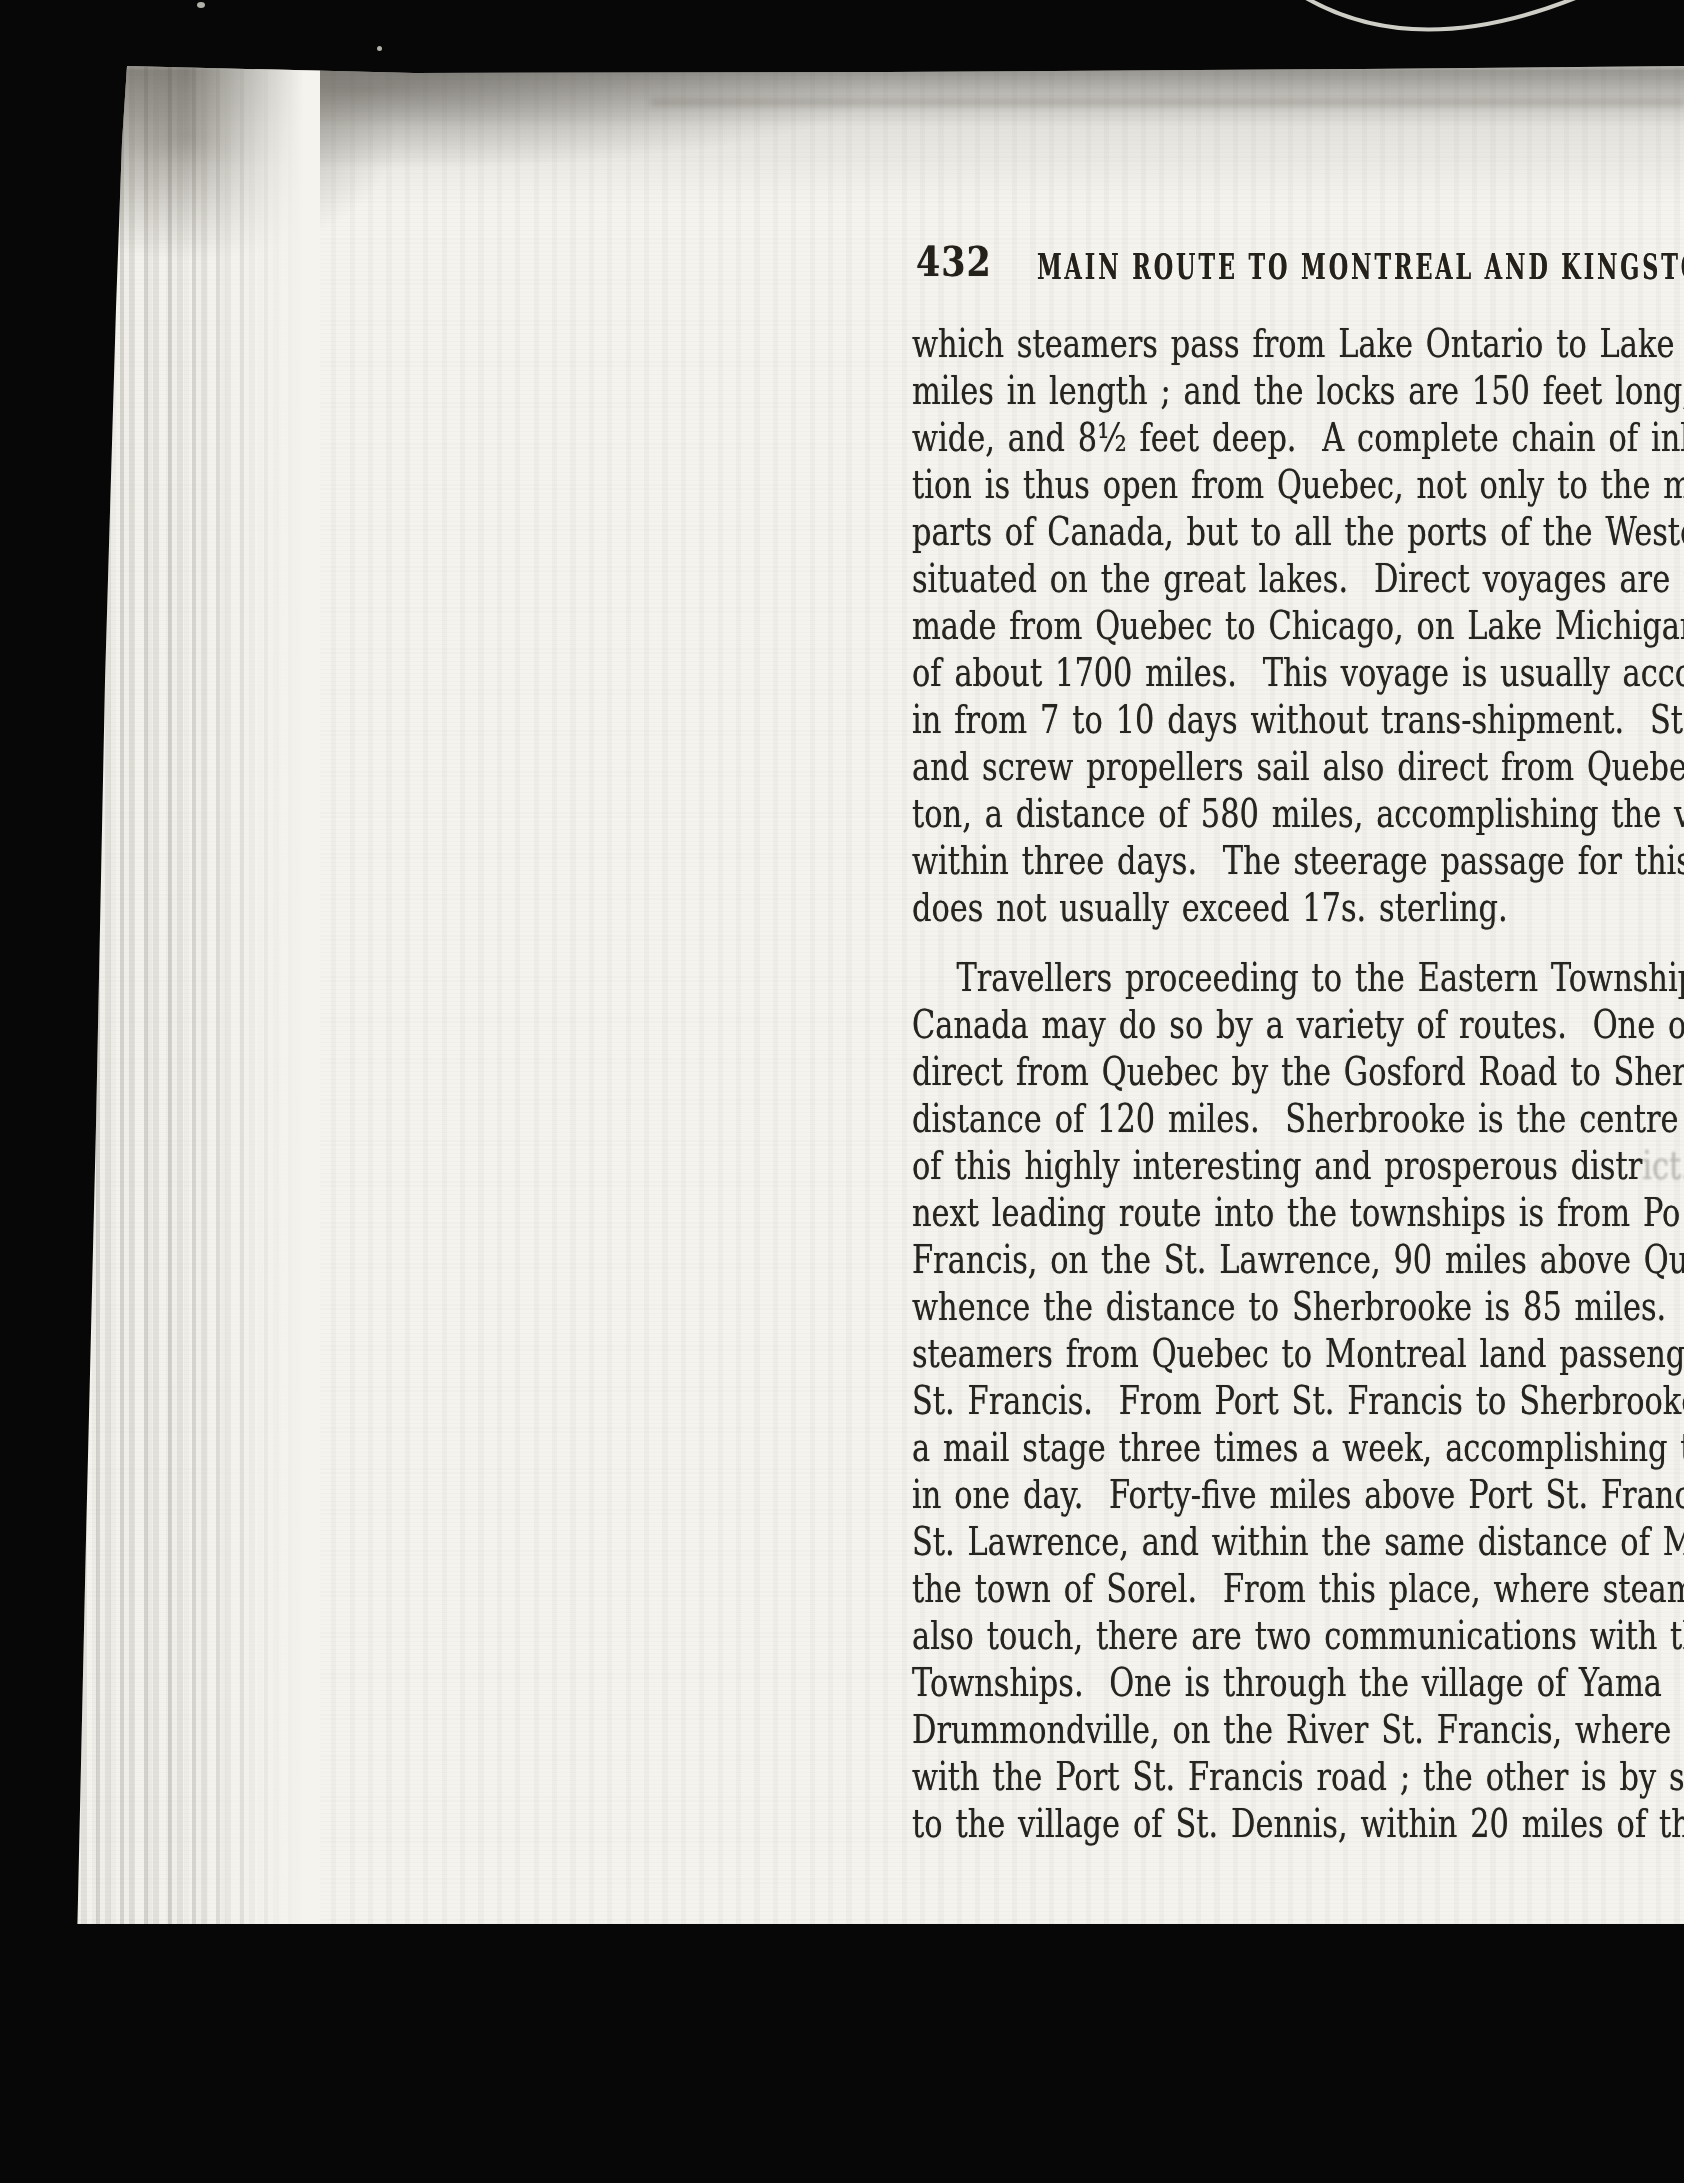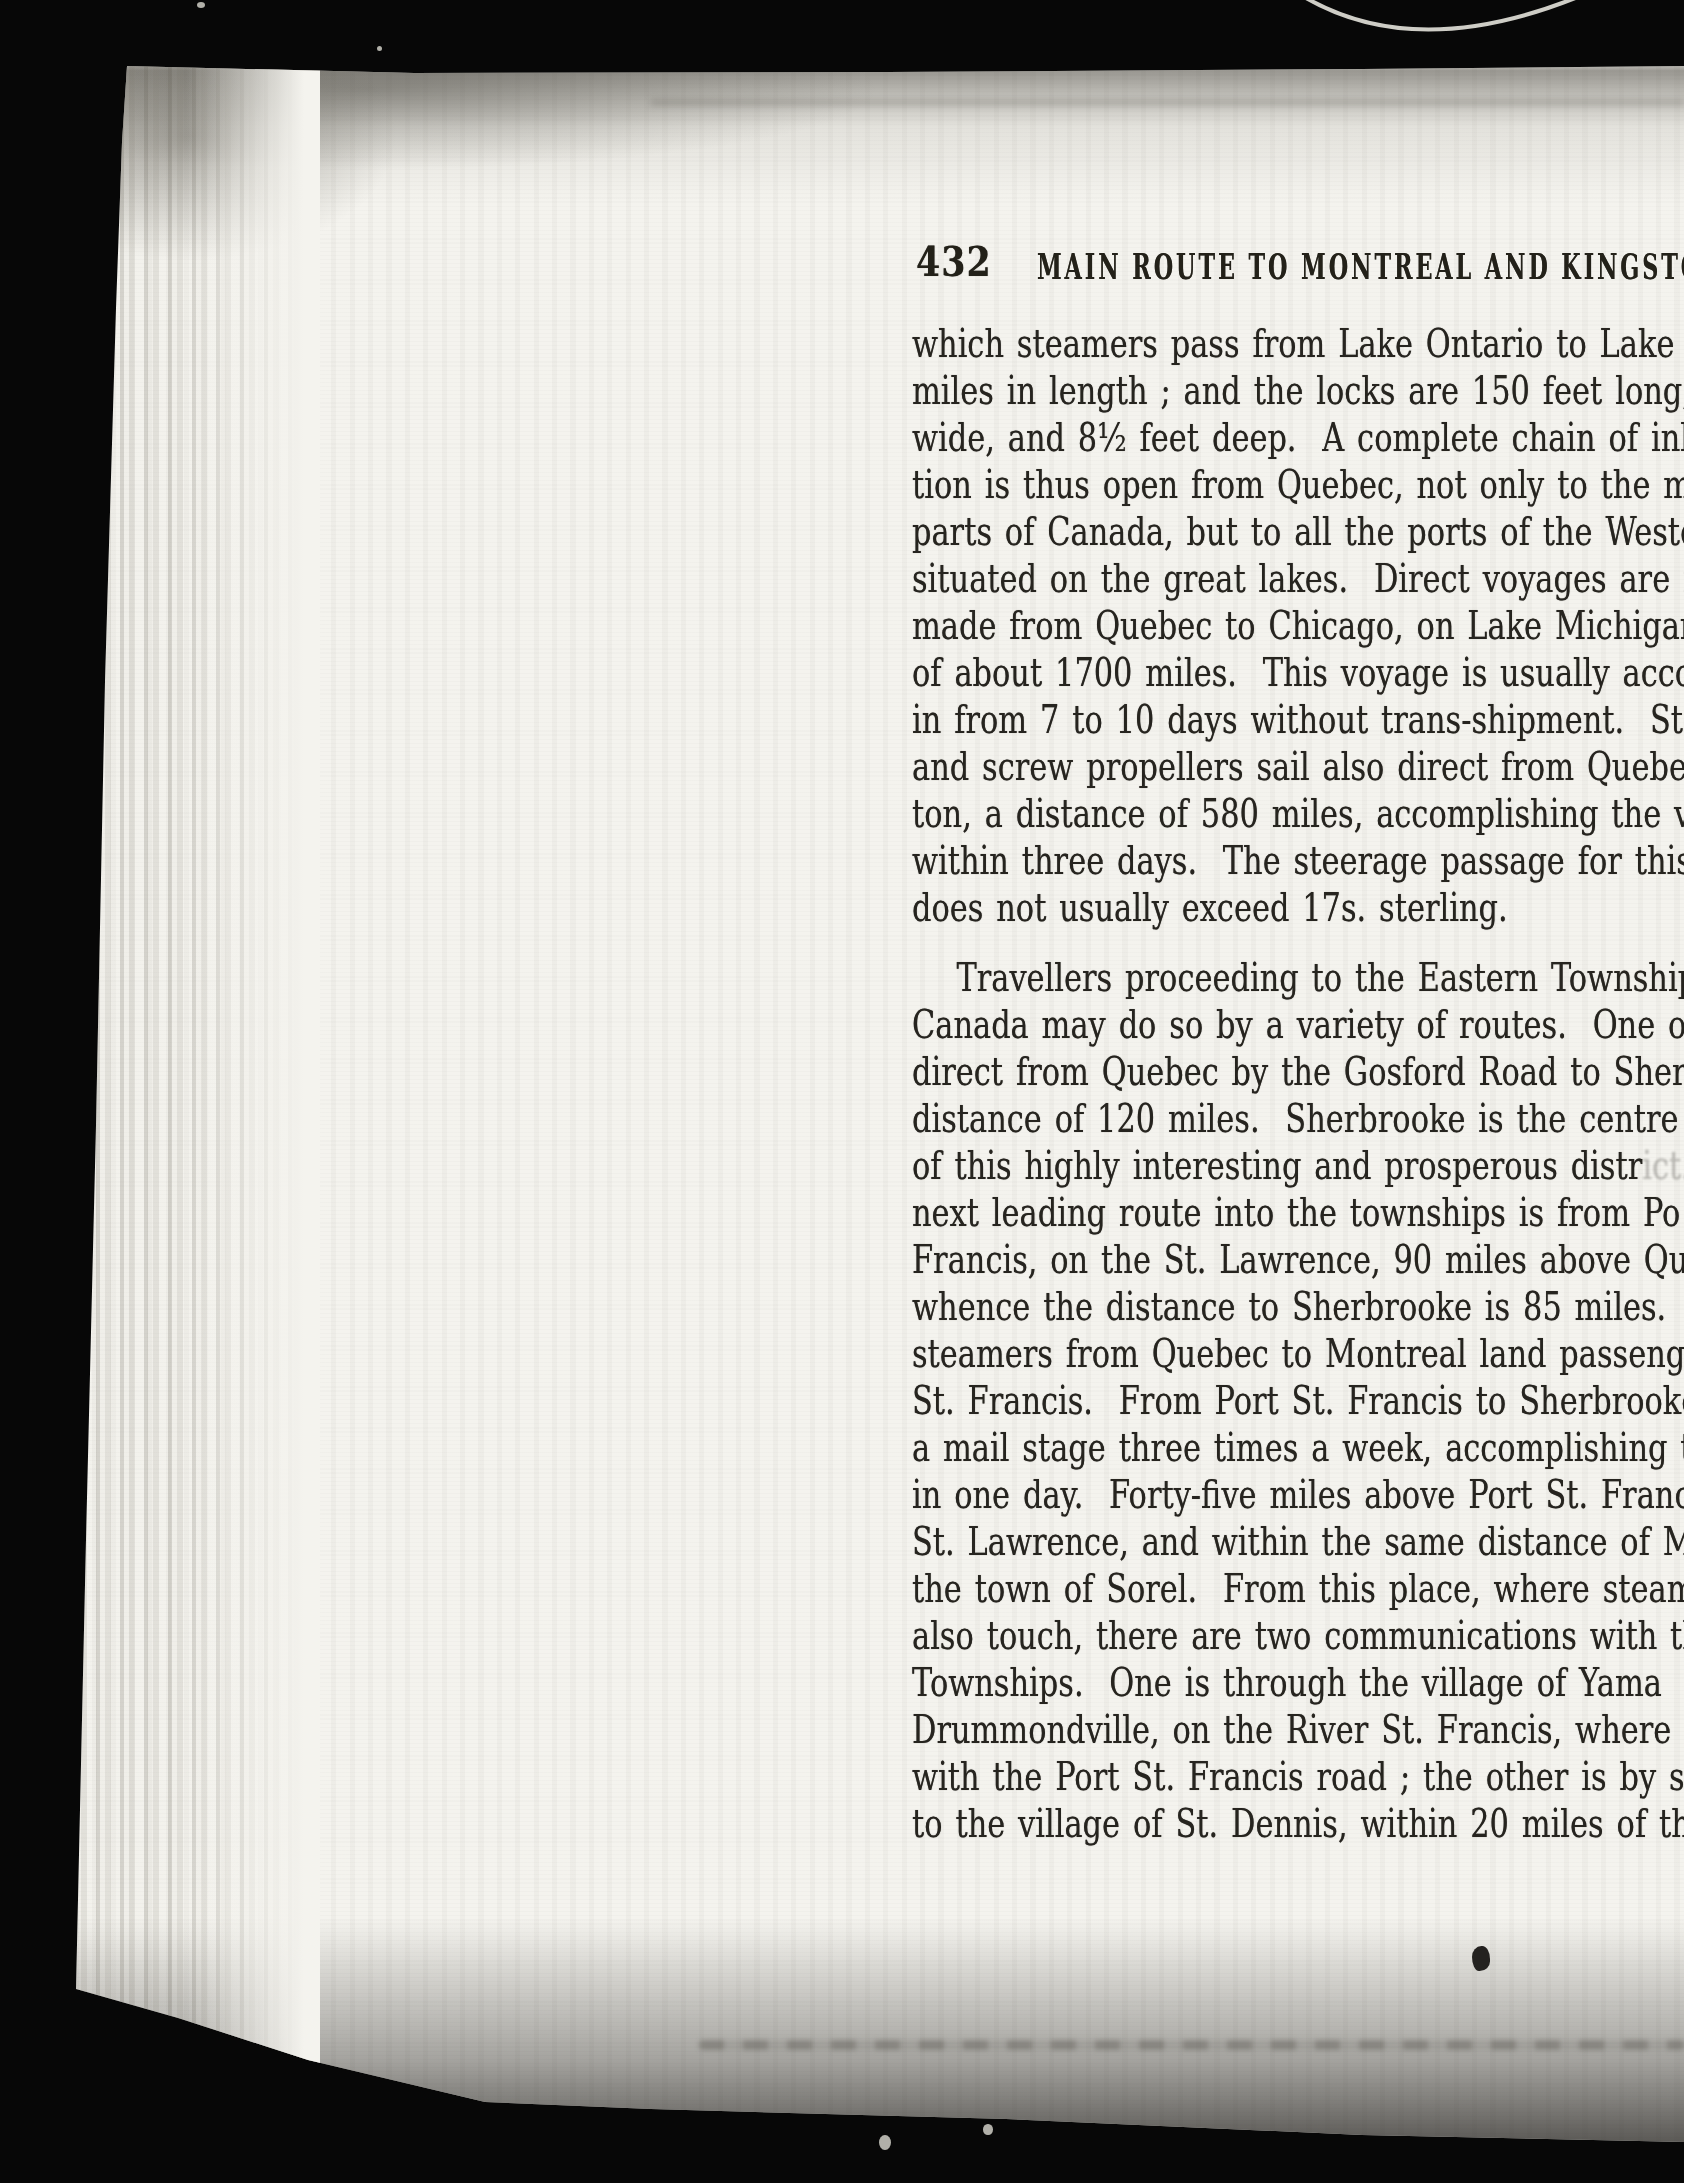--- a/index.html
+++ b/index.html
@@ -1,17 +1,17 @@
 <!DOCTYPE html>
 <html style="font-size:9.5px"><head>
 <meta charset="utf-8">
 <style>
   html,body{margin:0;padding:0;}
   body{width:1685px;height:2183px;overflow:hidden;background:#070707;}
-  #canvas{position:relative;width:1685px;height:2183px;background:#070707;overflow:hidden;}
+  #canvas{position:relative;width:1685px;height:1924px;background:#070707;overflow:hidden;}
 
   
   #page{
     position:absolute;left:0;top:0;width:1685px;height:2183px;
     background-color:#f4f3ee;
     background-image:
       radial-gradient(296px 178px at 189px 136px, rgba(95,92,84,.50), rgba(95,92,84,0) 70%),
       radial-gradient(710px 112px at 367px 89px, rgba(75,73,66,.42), rgba(75,73,66,0) 72%),
       linear-gradient(180deg, rgba(80,77,70,0) 57px, rgba(80,77,70,.55) 71px, rgba(100,97,89,.38) 94px, rgba(150,147,138,.18) 127px, rgba(205,202,194,0) 201px),
       linear-gradient(180deg, rgba(45,43,40,0) 1918px, rgba(45,43,40,.40) 2060px, rgba(45,43,40,.85) 2161px),

